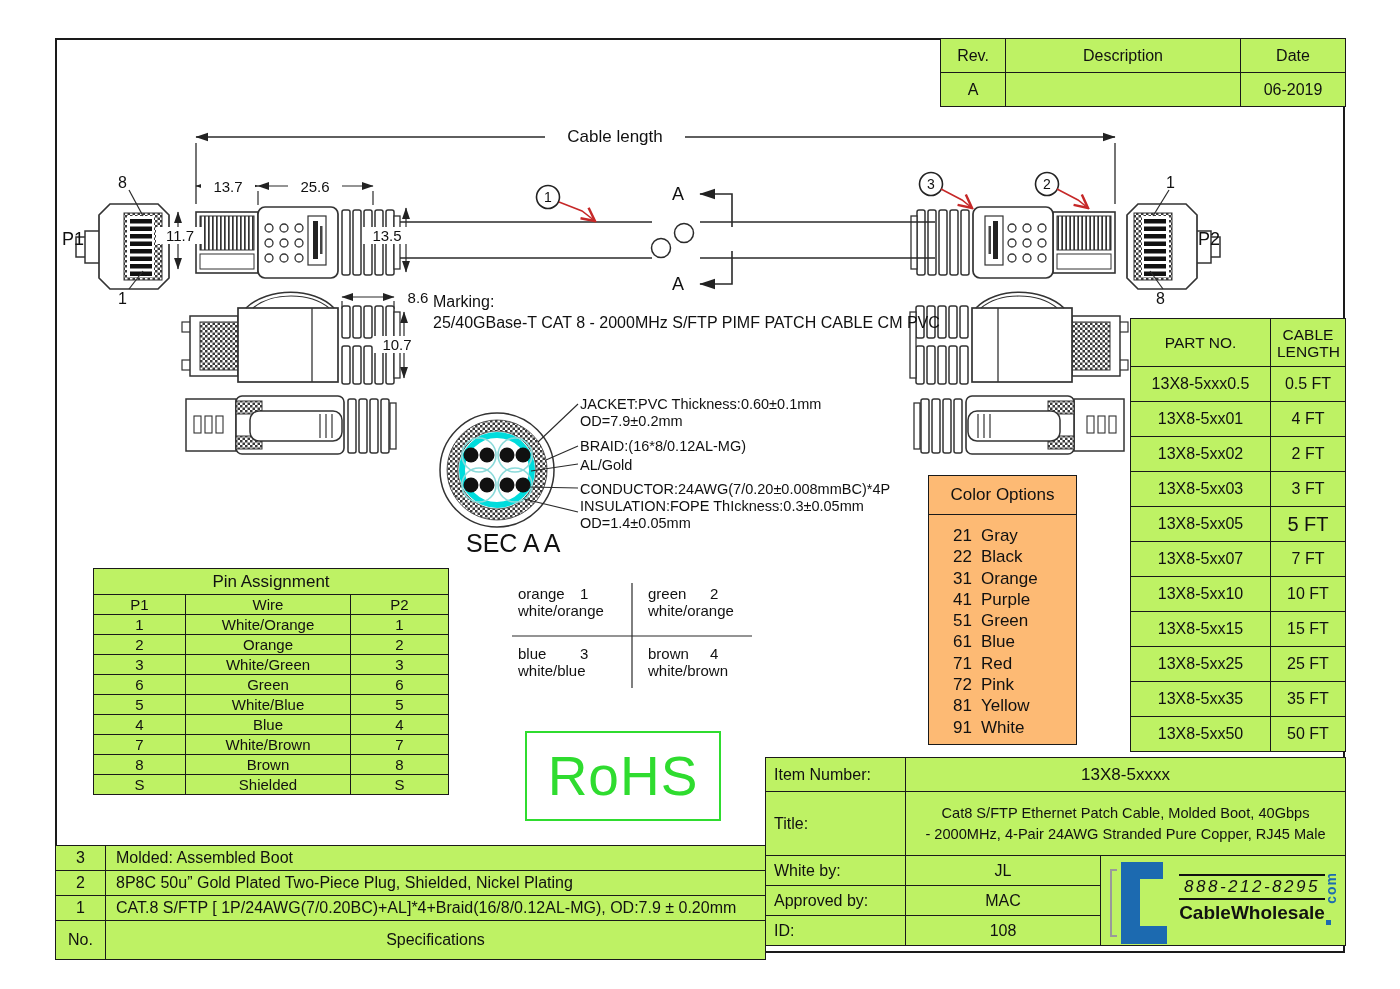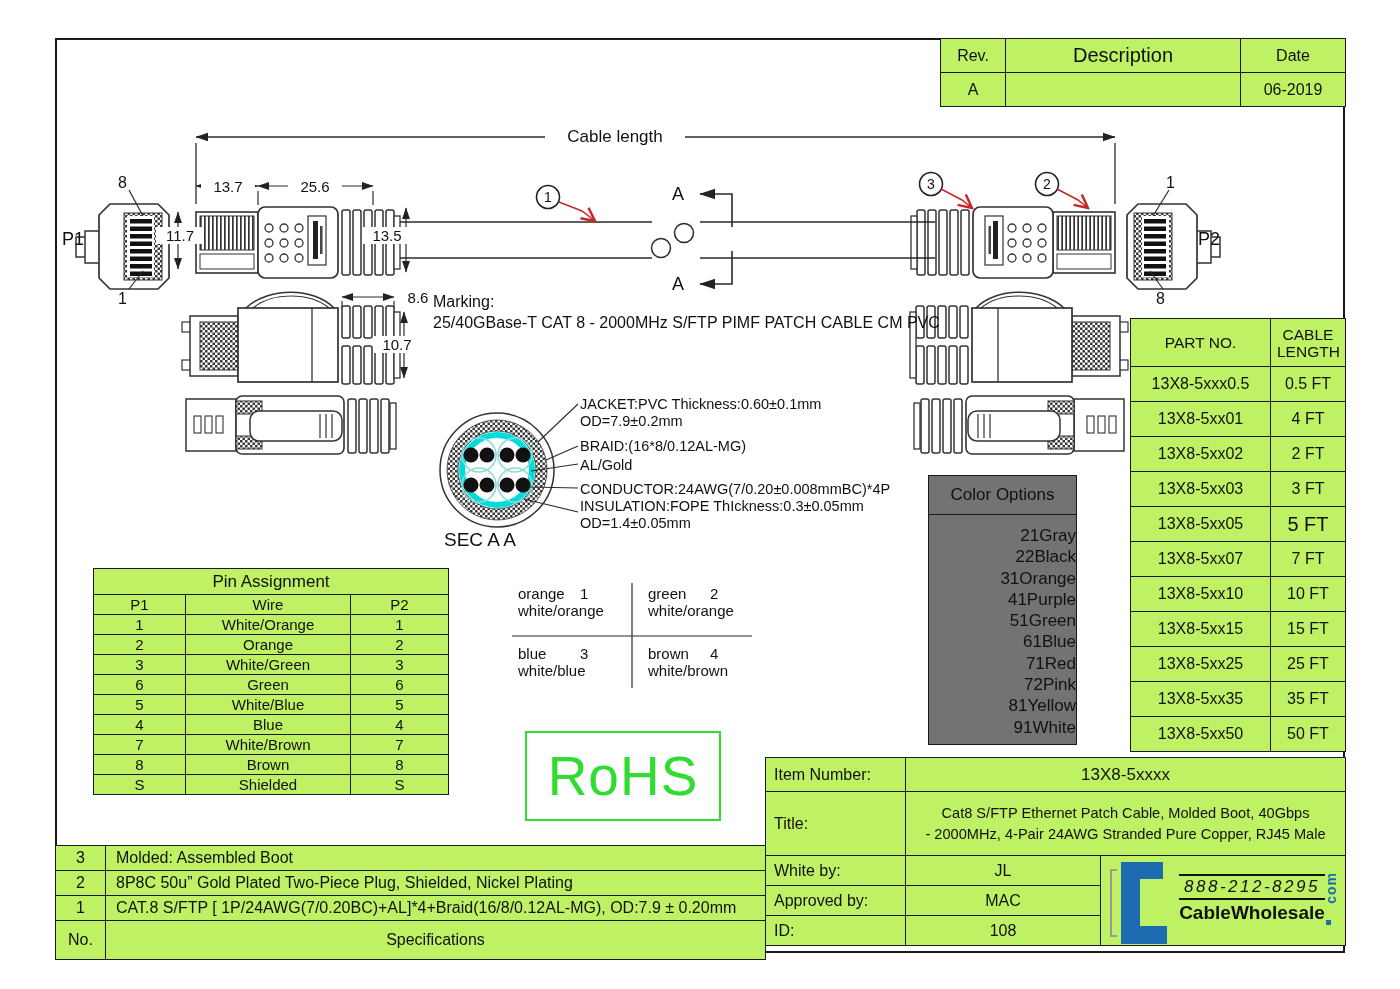--- a/index.html
+++ b/index.html
@@ -11,21 +11,21 @@
   .ctr{text-align:center;}
   table{border-collapse:collapse;table-layout:fixed;background:#bef264;}
   td{border:1.6px solid #1a1a1a;padding:0 4px;font-weight:normal;color:#111;
      overflow:hidden;white-space:nowrap;}
   .frame{position:absolute;left:55px;top:38px;width:1286px;height:911px;
          border:2.2px solid #1a1a1a;}
   .rohs-box{position:absolute;left:525px;top:731px;width:192px;height:86px;
             border:2.5px solid #2fdc2f;display:flex;align-items:center;justify-content:center;}
   .rohs-text{color:#2fdc2f;font-size:55px;letter-spacing:1px;}
   .copt{position:absolute;left:928px;top:475px;width:147px;height:268px;
-        border:1.8px solid #1a1a1a;background:#737373;text-align:right;}
+        border:1.8px solid #1a1a1a;background:#fdba74;}
   .copt-title{height:38px;border-bottom:1.8px solid #1a1a1a;display:flex;
               align-items:center;justify-content:center;font-size:17px;}
   .copt-list{padding:10px 0 0 24px;font-size:17px;line-height:21.3px;}
   .copt-code{display:inline-block;width:28px;}
   .logo-cell{position:relative;}
   .logo-wrap{position:absolute;left:6px;top:4px;width:234px;height:86px;}
   .logo-phone{position:absolute;left:72px;top:14px;width:146px;text-align:center;
               font-style:italic;font-size:17px;letter-spacing:2.5px;
               border-top:2px solid #111;border-bottom:2px solid #111;padding:1px 0;}
   .logo-name{position:absolute;left:72px;top:42px;width:146px;text-align:center;
@@ -254,32 +254,32 @@
   <div class="lbl" style="left:433px;top:293px;font-size:16px">Marking:</div>
   <div class="lbl" style="left:433px;top:314px;font-size:16px">25/40GBase-T CAT 8 - 2000MHz S/FTP PIMF PATCH CABLE CM PVC</div>
 
   <div class="lbl" style="left:580px;top:396px;font-size:14.5px">JACKET:PVC Thickness:0.60±0.1mm</div>
   <div class="lbl" style="left:580px;top:413px;font-size:14.5px">OD=7.9±0.2mm</div>
   <div class="lbl" style="left:580px;top:438px;font-size:14.5px">BRAID:(16*8/0.12AL-MG)</div>
   <div class="lbl" style="left:580px;top:457px;font-size:14.5px">AL/Gold</div>
   <div class="lbl" style="left:580px;top:481px;font-size:14.5px">CONDUCTOR:24AWG(7/0.20±0.008mmBC)*4P</div>
   <div class="lbl" style="left:580px;top:498px;font-size:14.5px">INSULATION:FOPE ThIckness:0.3±0.05mm</div>
   <div class="lbl" style="left:580px;top:515px;font-size:14.5px">OD=1.4±0.05mm</div>
-  <div class="lbl" style="left:444px;top:529px;font-size:19px">SEC A A</div>
+  <div class="lbl" style="left:466px;top:529px;font-size:25px">SEC A A</div>
 
   <table class="abs" style="left:940px;top:38px;width:405px">
     <colgroup>
         <col style="width:65px">
         <col style="width:235px">
         <col style="width:105px">
       </colgroup>
     <tbody>
         <tr style="height:34px">
       <td class="ctr" style="font-size:16px">Rev.</td>
-      <td class="ctr" style="font-size:20px">Description</td>
+      <td class="ctr" style="font-size:16px">Description</td>
       <td class="ctr" style="font-size:16px">Date</td>
     </tr>
     <tr style="height:34px">
       <td class="ctr" style="font-size:16px">A</td>
       <td></td>
       <td class="ctr" style="font-size:16px">06-2019</td>
     </tr>
   </tbody>
     </table>
 

